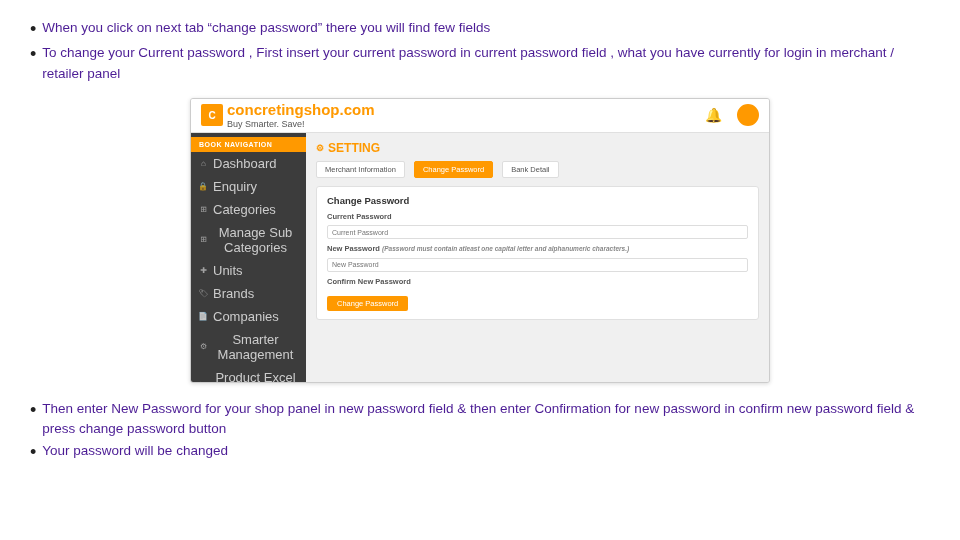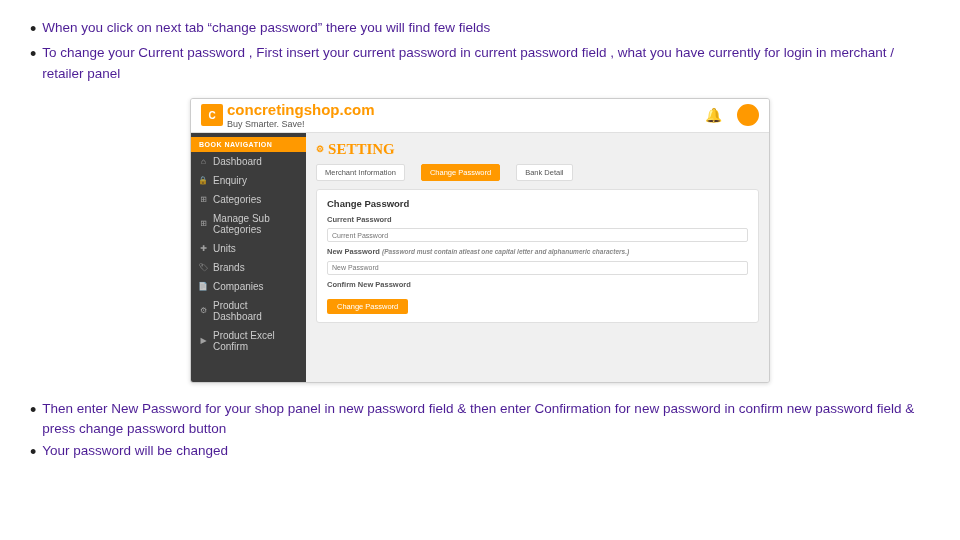--- a/index.html
+++ b/index.html
@@ -159,51 +159,51 @@
       height: 9px;
       opacity: 0.7;
       flex-shrink: 0;
       display: flex;
       align-items: center;
       justify-content: center;
       font-size: 8px;
     }
 
     .sidebar-label {
-      font-size: 10px;
+      font-size: 13px;
+      text-align: center;
     }
 
     
     .mockup-main {
       flex: 1;
       background: #f0f0f0;
       padding: 8px 10px;
       overflow: hidden;
     }
 
     .setting-title {
-      font-size: 15px;
+      font-size: 12px;
       color: #f90;
       font-weight: bold;
       margin-bottom: 6px;
       display: flex;
       align-items: center;
       gap: 4px;
-      font-family: Liberation Serif, serif;
     }
 
     .setting-title::before {
       content: '⚙';
       font-size: 9px;
     }
 
     
     .tabs-row {
       display: flex;
-      gap: 16px;
+      gap: 9px;
       margin-bottom: 8px;
     }
 
     .tab-btn {
       padding: 3px 8px;
       font-size: 7.5px;
       border: 1px solid #ddd;
       border-radius: 2px;
       background: #fff;
       color: #555;
@@ -334,21 +334,21 @@
           <div class="sidebar-item-row">
             <span class="sidebar-icon">🏷</span>
             <span class="sidebar-label">Brands</span>
           </div>
           <div class="sidebar-item-row">
             <span class="sidebar-icon">📄</span>
             <span class="sidebar-label">Companies</span>
           </div>
           <div class="sidebar-item-row">
             <span class="sidebar-icon">⚙</span>
-            <span class="sidebar-label">Product Dashboard</span>
+            <span class="sidebar-label">Smarter Management</span>
           </div>
           <div class="sidebar-item-row">
             <span class="sidebar-icon">▶</span>
             <span class="sidebar-label">Product Excel Confirm</span>
           </div>
         </div>
 
         <div class="mockup-main">
           <div class="setting-title">SETTING</div>
 

